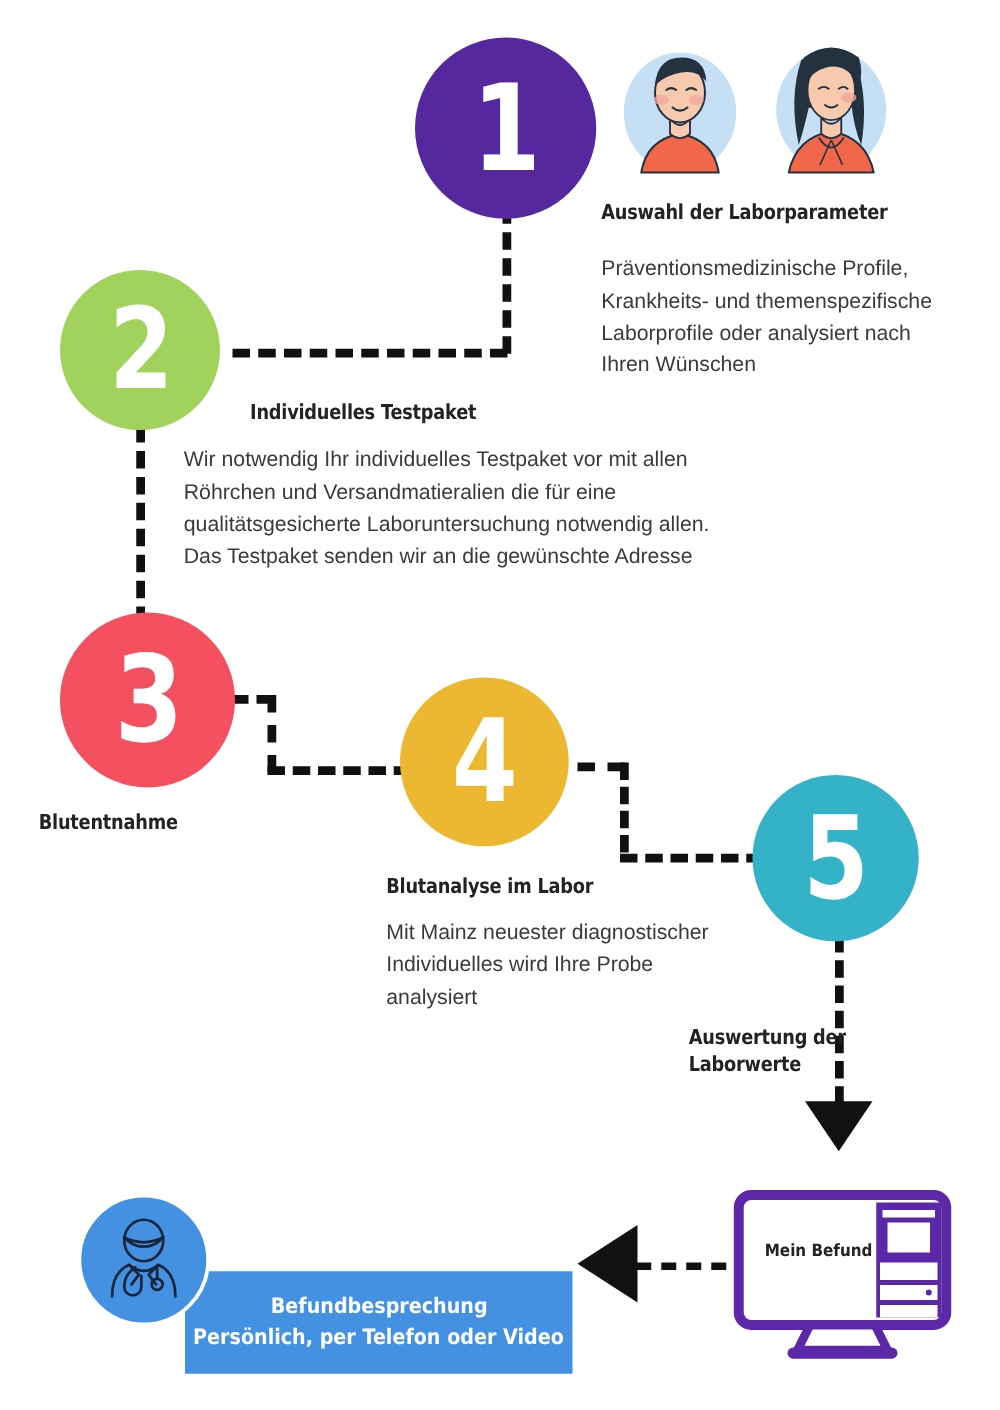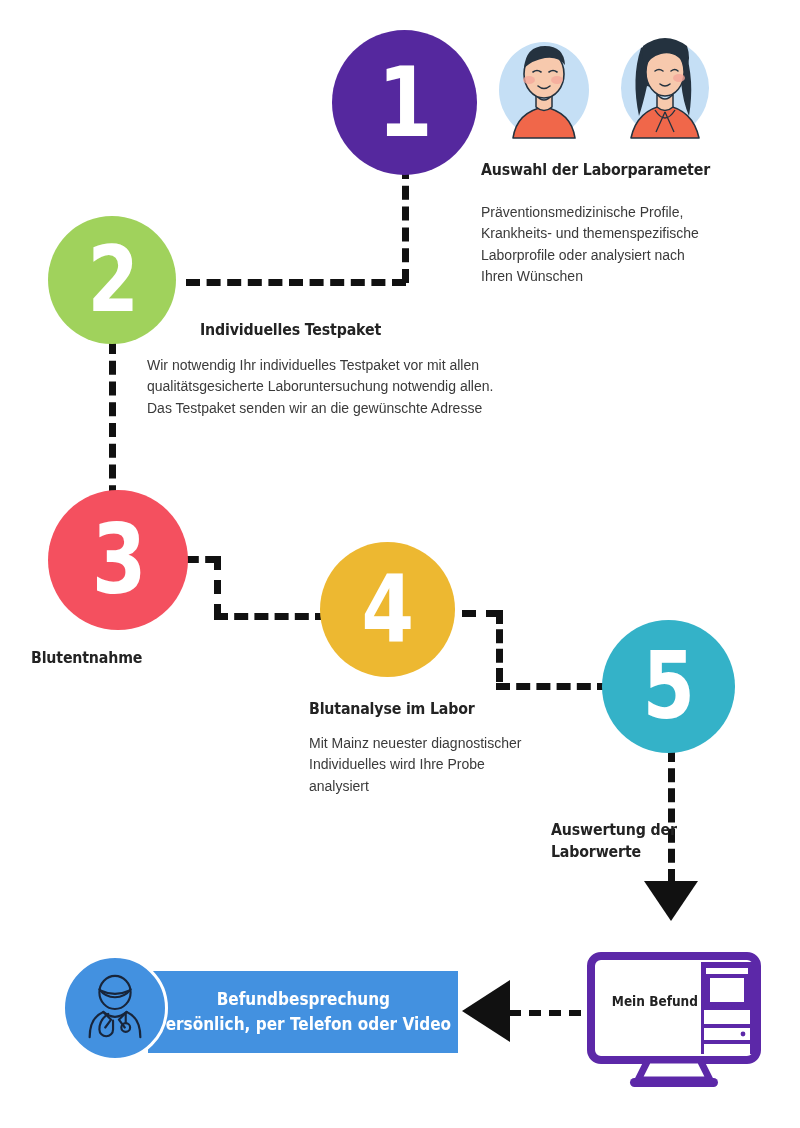--- a/index.html
+++ b/index.html
@@ -47,21 +47,21 @@
     font-weight: 700;
     font-size: 16.5px;
     color: #232323;
     letter-spacing: -0.2px;
     transform: scaleX(0.86);
     transform-origin: left center;
     white-space: nowrap;
   }
   .step-body {
     font-family: "Liberation Sans", sans-serif;
-    font-size: 14px;
+    font-size: 17px;
     line-height: 1.52;
     color: #3a3a3a;
   }
   .step-body div { white-space: nowrap; }
 
   
   .dash-v {
     border-left: 7px dashed #111111;
   }
   .dash-h {
@@ -92,20 +92,21 @@
     display: flex;
     align-items: center;
     justify-content: center;
     flex-direction: column;
     color: #ffffff;
     font-family: "DejaVu Sans", sans-serif;
     font-weight: 700;
     font-size: 17px;
     line-height: 1.45;
     text-align: center;
+    margin-top: 46px;
   }
   .banner span { display: block; transform: scaleX(0.9); white-space: nowrap; }
 
   .doc-badge {
     width: 106px; height: 106px;
     border-radius: 50%;
     background: #4391e0;
     border: 3px solid #ffffff;
     box-sizing: border-box;
     display: flex; align-items: center; justify-content: center;
@@ -188,20 +189,21 @@
     <div>Ihren Wünschen</div>
   </div>
 
   <div class="abs step-circle" style="left:48px; top:216px; width:128px; height:128px; background:#a0d25c; font-size:90px;">
     <span class="step-num">2</span>
   </div>
 
   <div class="abs step-title" style="left:200px; top:320px;">Individuelles Testpaket</div>
   <div class="abs step-body" style="left:147px; top:355px;">
     <div>Wir notwendig Ihr individuelles Testpaket vor mit allen</div>
+    <div>Röhrchen und Versandmatieralien die für eine</div>
     <div>qualitätsgesicherte Laboruntersuchung notwendig allen.</div>
     <div>Das Testpaket senden wir an die gewünschte Adresse</div>
   </div>
 
   <div class="abs step-circle" style="left:48px; top:490px; width:140px; height:140px; background:#f4505f; font-size:96px;">
     <span class="step-num">3</span>
   </div>
 
   <div class="abs step-title" style="left:31px; top:648px;">Blutentnahme</div>
 

